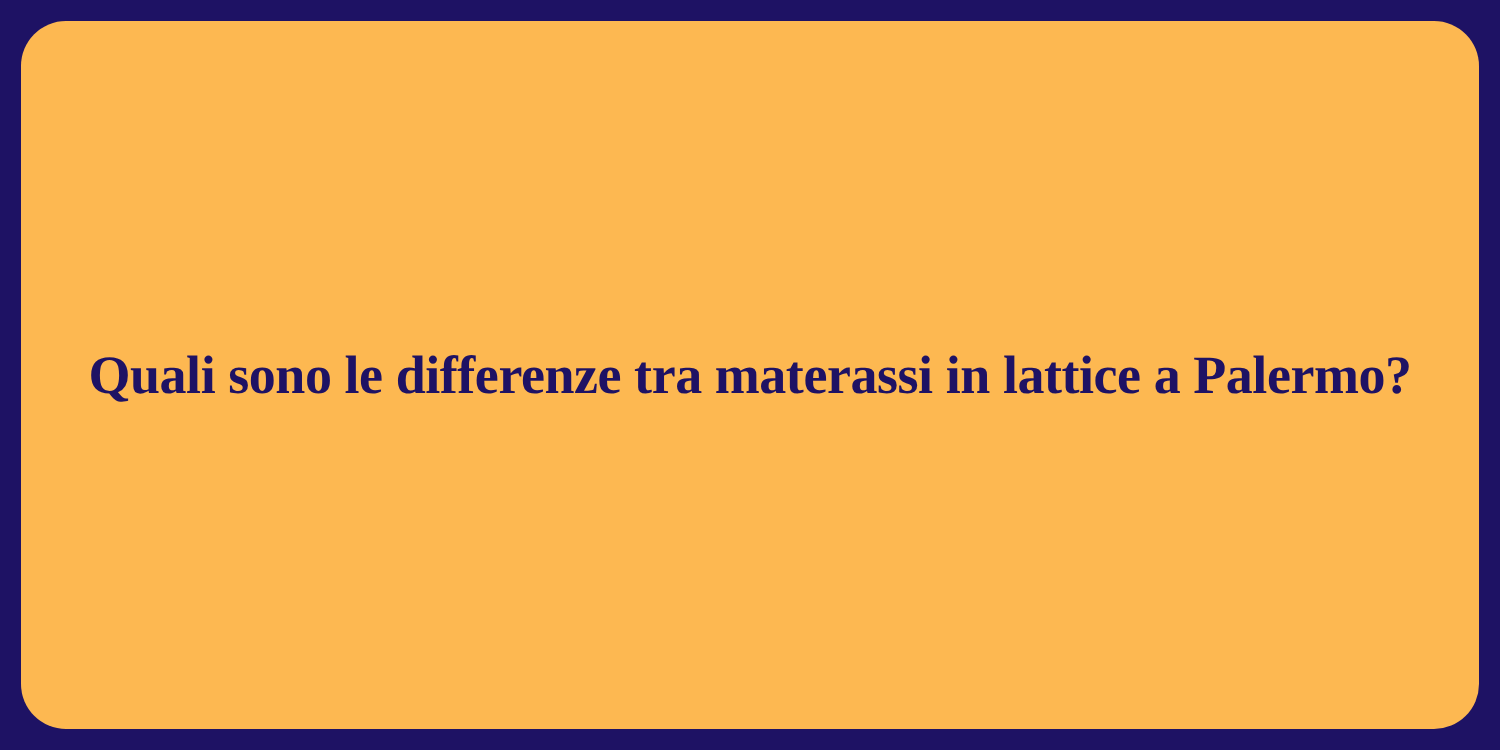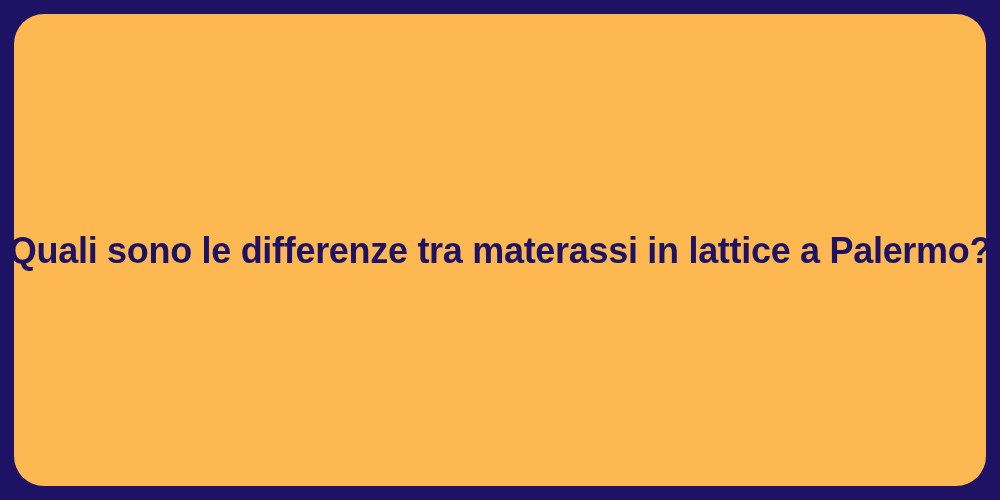--- a/index.html
+++ b/index.html
@@ -35,21 +35,21 @@
     border-radius: 30px;
     display: flex;
     align-items: center;
     justify-content: center;
     text-align: center;
     padding: 0 40px;
   }
 
   .card-title {
     margin: 0;
-    font-family: Liberation Sans, sans-serif;
+    font-family: Liberation Serif, serif;
     font-size: 36px;
     font-weight: bold;
     letter-spacing: -0.3px;
     line-height: 1.25;
     color: #1e1264;
     white-space: nowrap;
   }
 </style>
 </head>
 <body>

